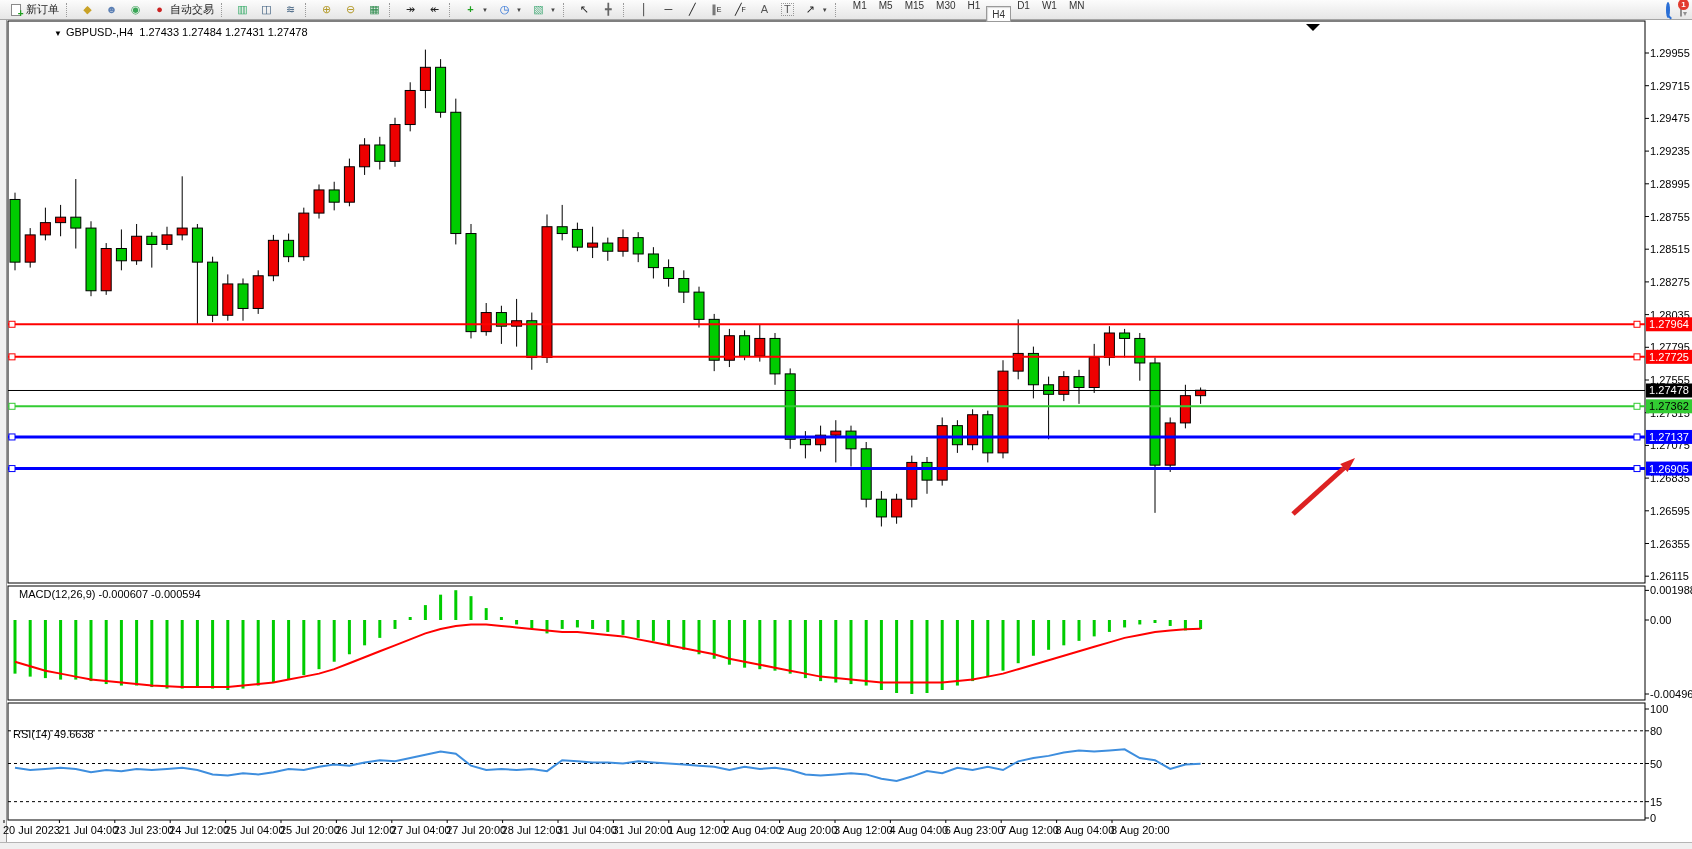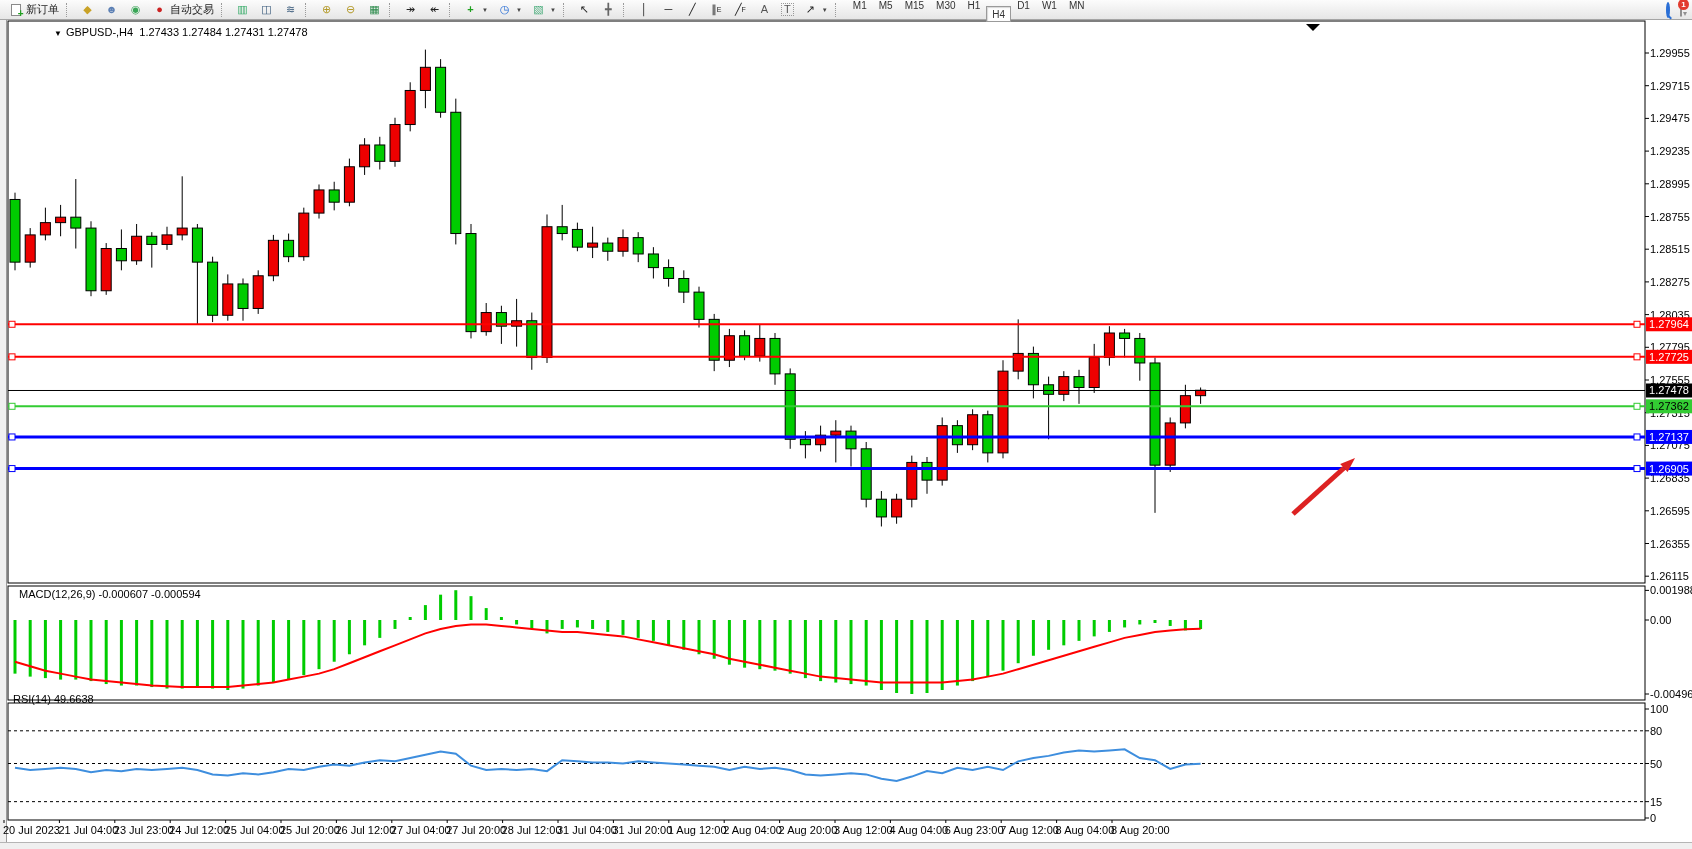--- a/index.html
+++ b/index.html
@@ -28,21 +28,21 @@
     border-radius:6px; font-size:8px; line-height:11px; text-align:center; padding:0 2px; font-weight:bold; }
 
   
   .left-edge { position:absolute; left:0; top:20px; bottom:0; width:7px; background:#f0f0f0; border-right:1px solid #9b9b9b; z-index:1; }
   .bottom-edge { position:absolute; left:0; right:0; bottom:0; height:7px; background:#f0f0f0; border-top:1px solid #b5b5b5; z-index:1; }
   svg#plot { position:absolute; inset:0; z-index:10; }
   .overlay-label { position:absolute; z-index:20; font-size:11px; color:#000; white-space:nowrap; pointer-events:none; }
   .sym-label { left:10px; top:26px;padding-left:44px; }
   .sym-label .tri { font-size:8px; margin-right:4px; pointer-events:auto; }
   .macd-label { left:5px; top:588px;margin-left:14px; }
-  .rsi-label { left:13px; top:693px; }
+  .rsi-label { left:13px; top:728px; }
 </style>
 </head>
 <body>
 
 <div class="screen">
 
   <div class="toolbar">
     <div class="tb-btn">
       <span class="ic">
           <span class="doc">

